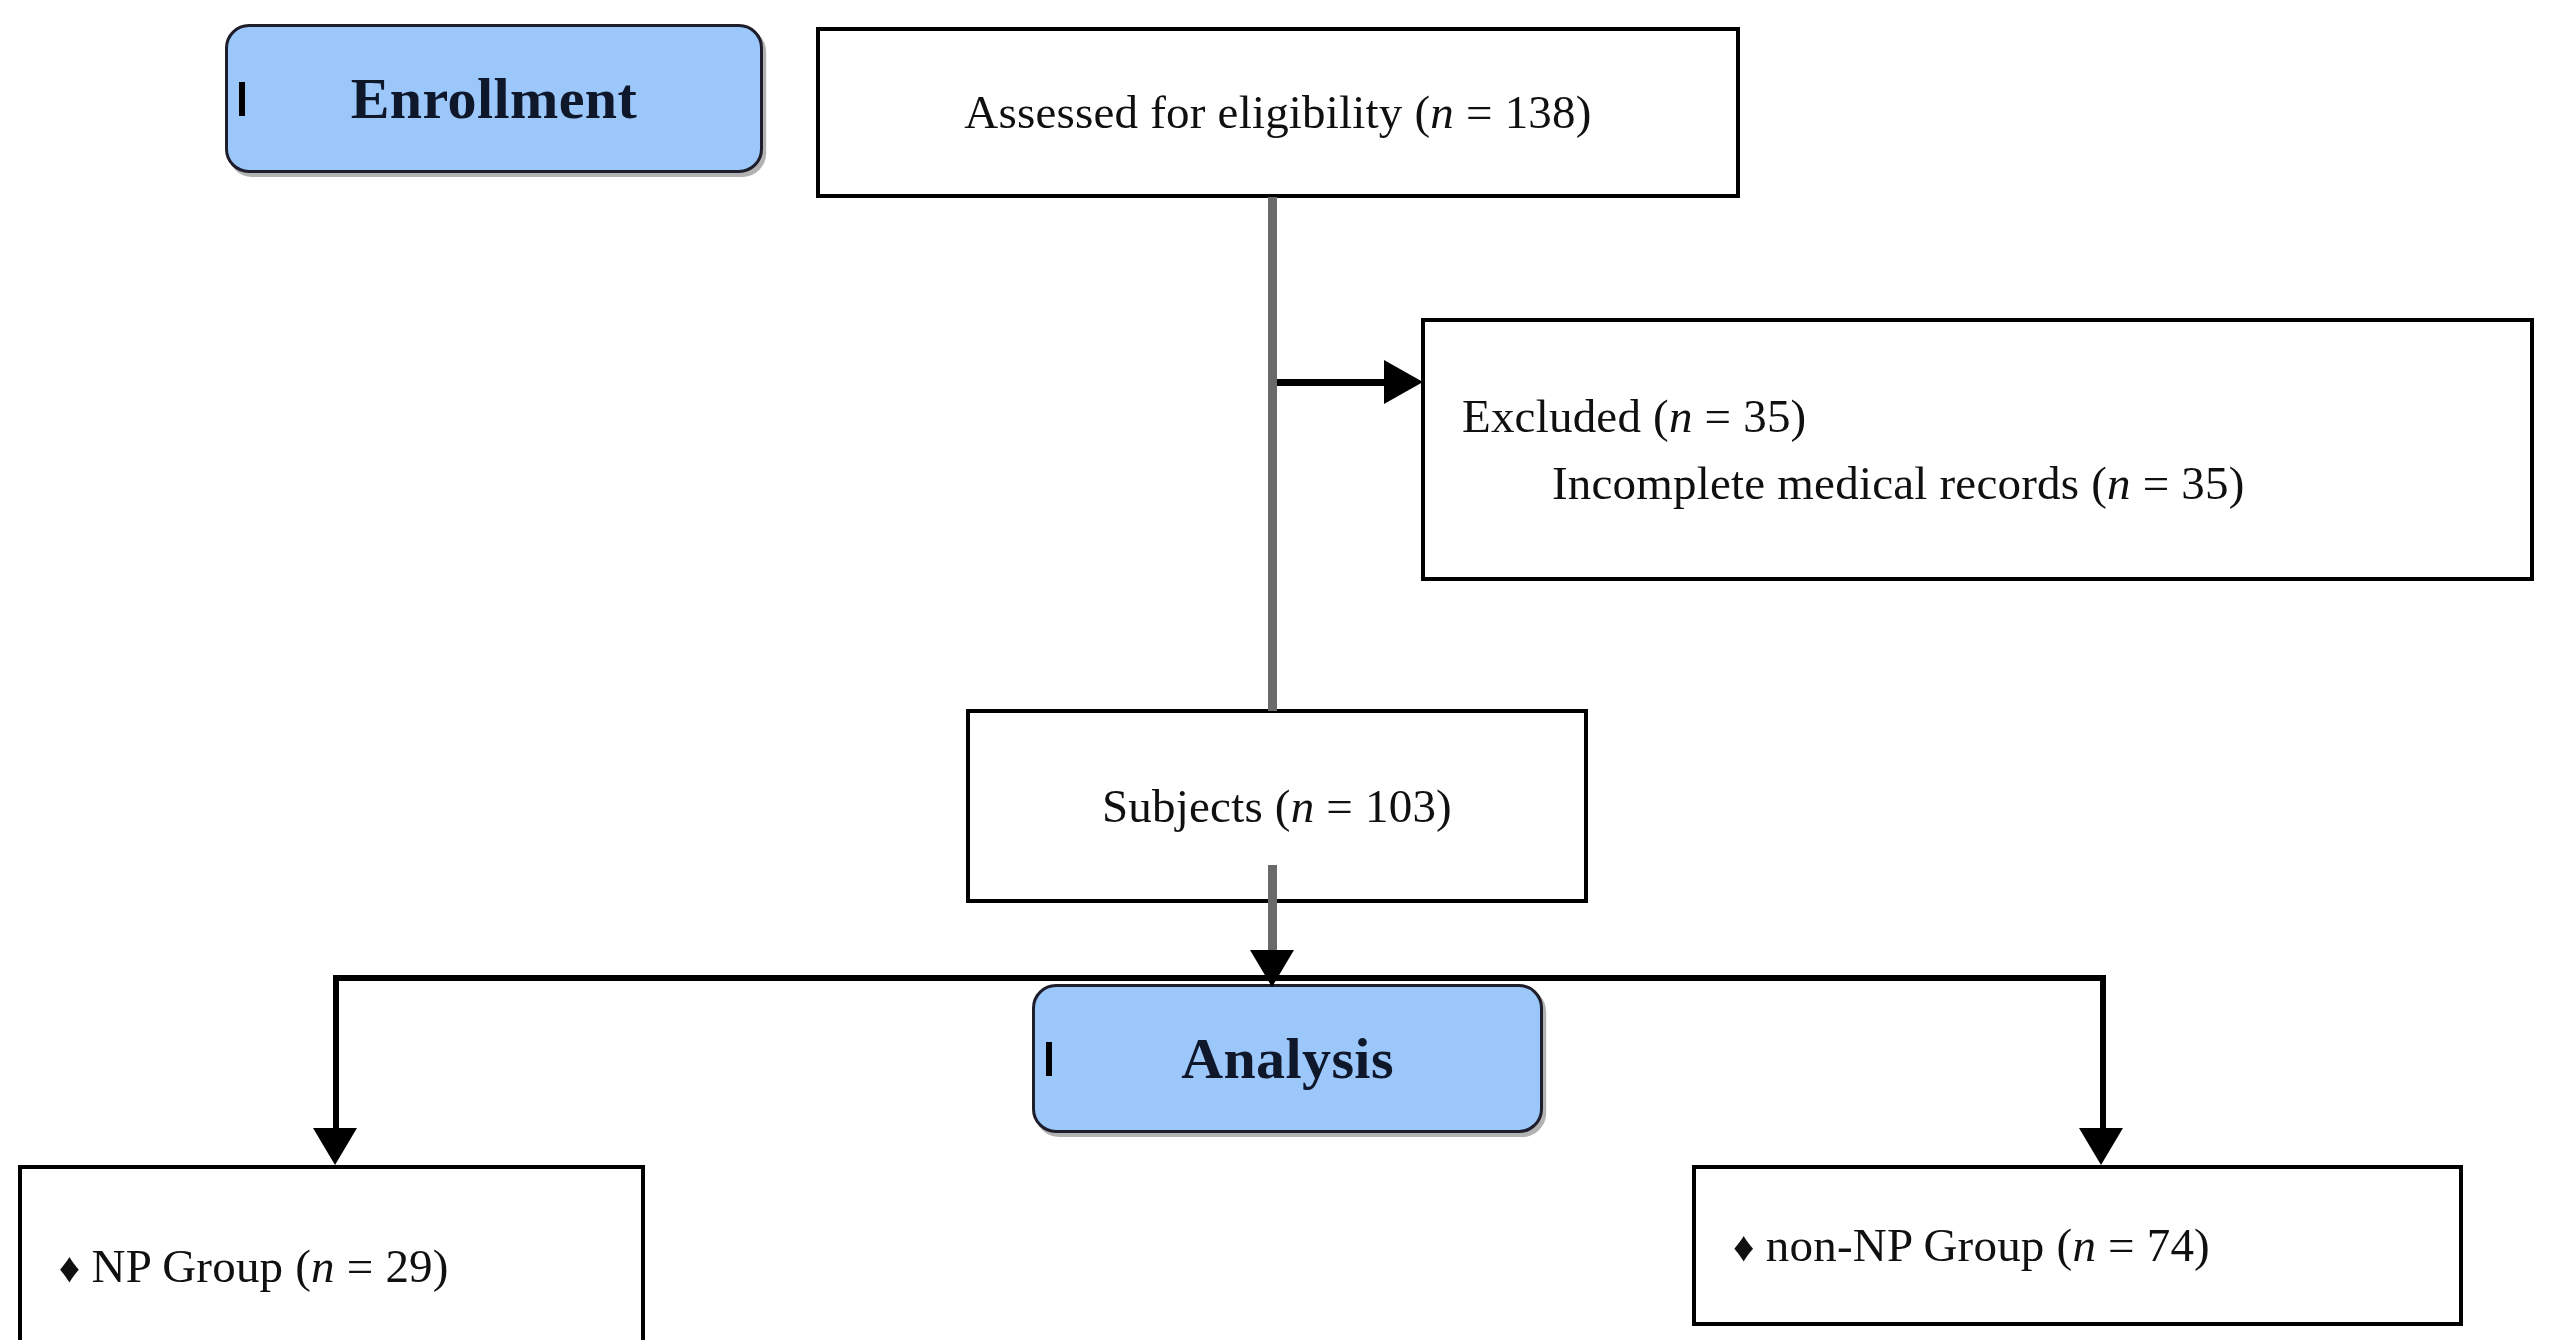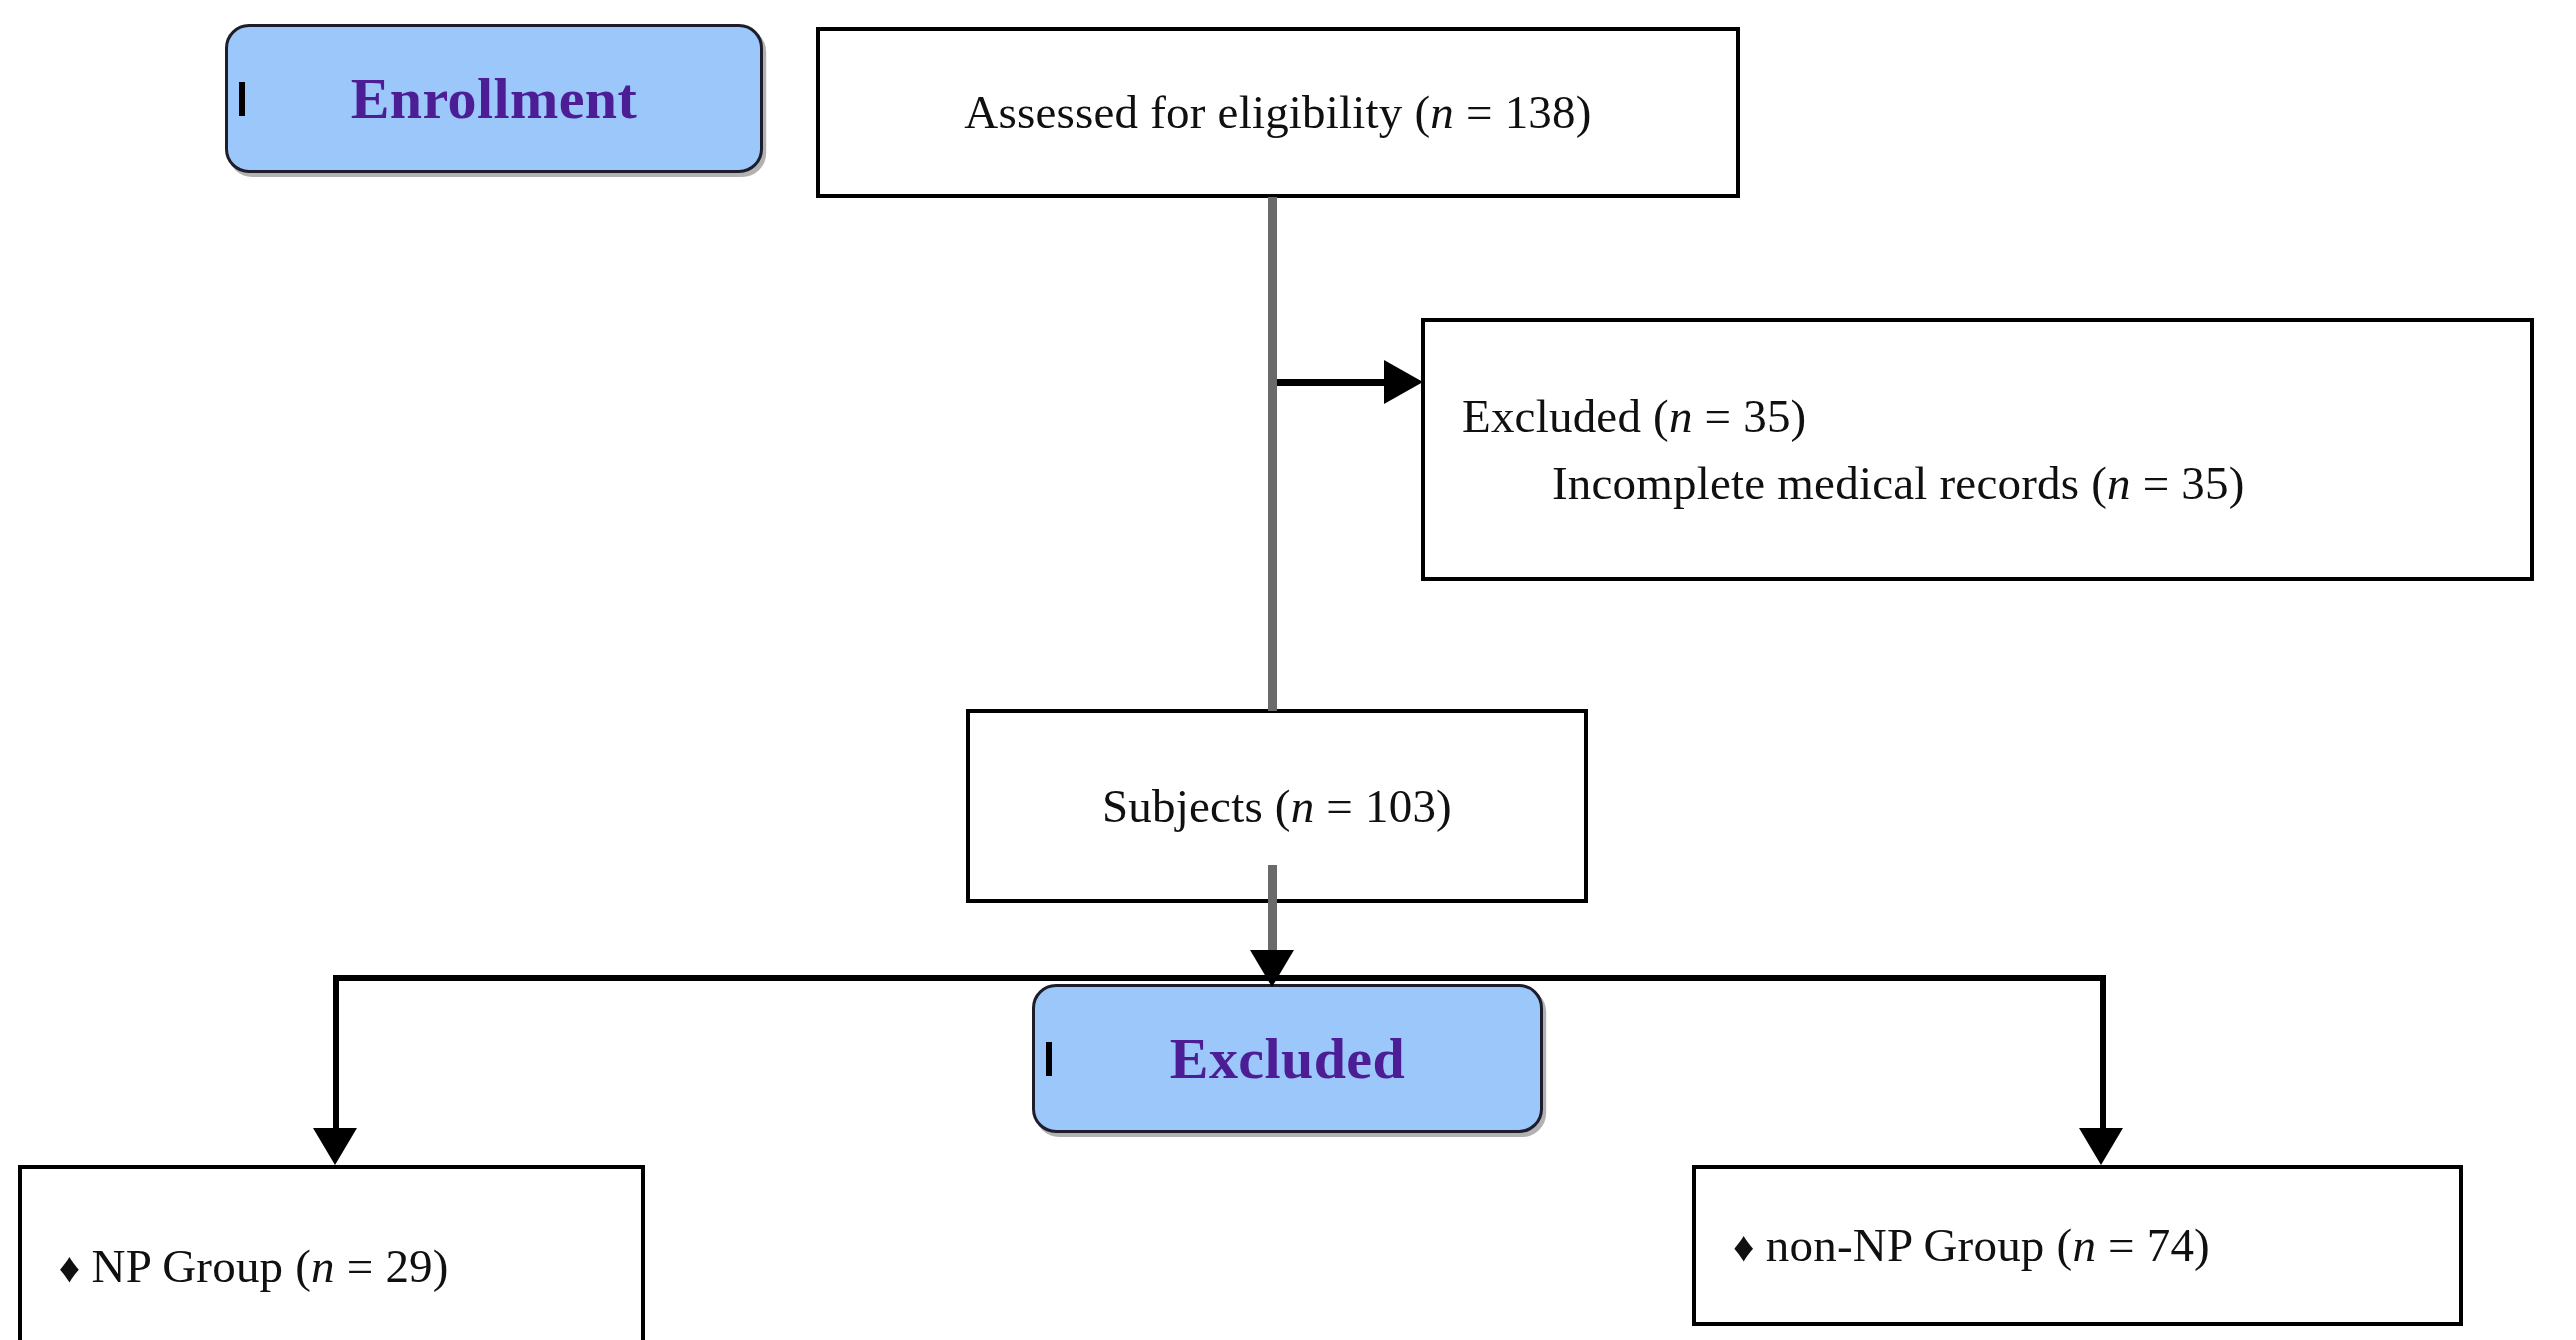--- a/index.html
+++ b/index.html
@@ -45,21 +45,21 @@
     border: 3.2px solid #1d1d2b;
     border-radius: 24px;
     display: flex;
     align-items: center;
     justify-content: center;
     box-shadow: 3.2px 4px 0 rgba(0,0,0,0.30);
   }
   .stage .stage-label {
     font-size: 58px;
     font-weight: 700;
-    color: #4c1d95;
+    color: #0f172a;
     letter-spacing: 0.4px;
   }
   
   .stage .tick {
     position: absolute;
     left: 11.2px;
     top: 50%;
     transform: translateY(-50%);
     width: 5.6px;
     height: 34px;
@@ -115,21 +115,21 @@
   </div>
 
   <div class="node center" style="left:966px; top:709px; width:622px; height:194px;">
     <span class="txt">
       <span>Subjects (</span><span class="ital">n</span><span> = 103)</span>
     </span>
   </div>
 
   <div class="stage" style="left:1032px; top:984px; width:511px; height:149px;">
     <span class="tick"></span>
-    <span class="stage-label">Excluded</span>
+    <span class="stage-label">Analysis</span>
   </div>
 
   <div class="node padleft" style="left:17.7px; top:1165px; width:627px; height:202px;">
     <span class="txt">
       <span class="bullet">♦</span><span>NP Group (</span><span class="ital">n</span><span> = 29)</span>
     </span>
   </div>
 
   <div class="node padleft" style="left:1692px; top:1165px; width:771px; height:161px;">
     <span class="txt">

